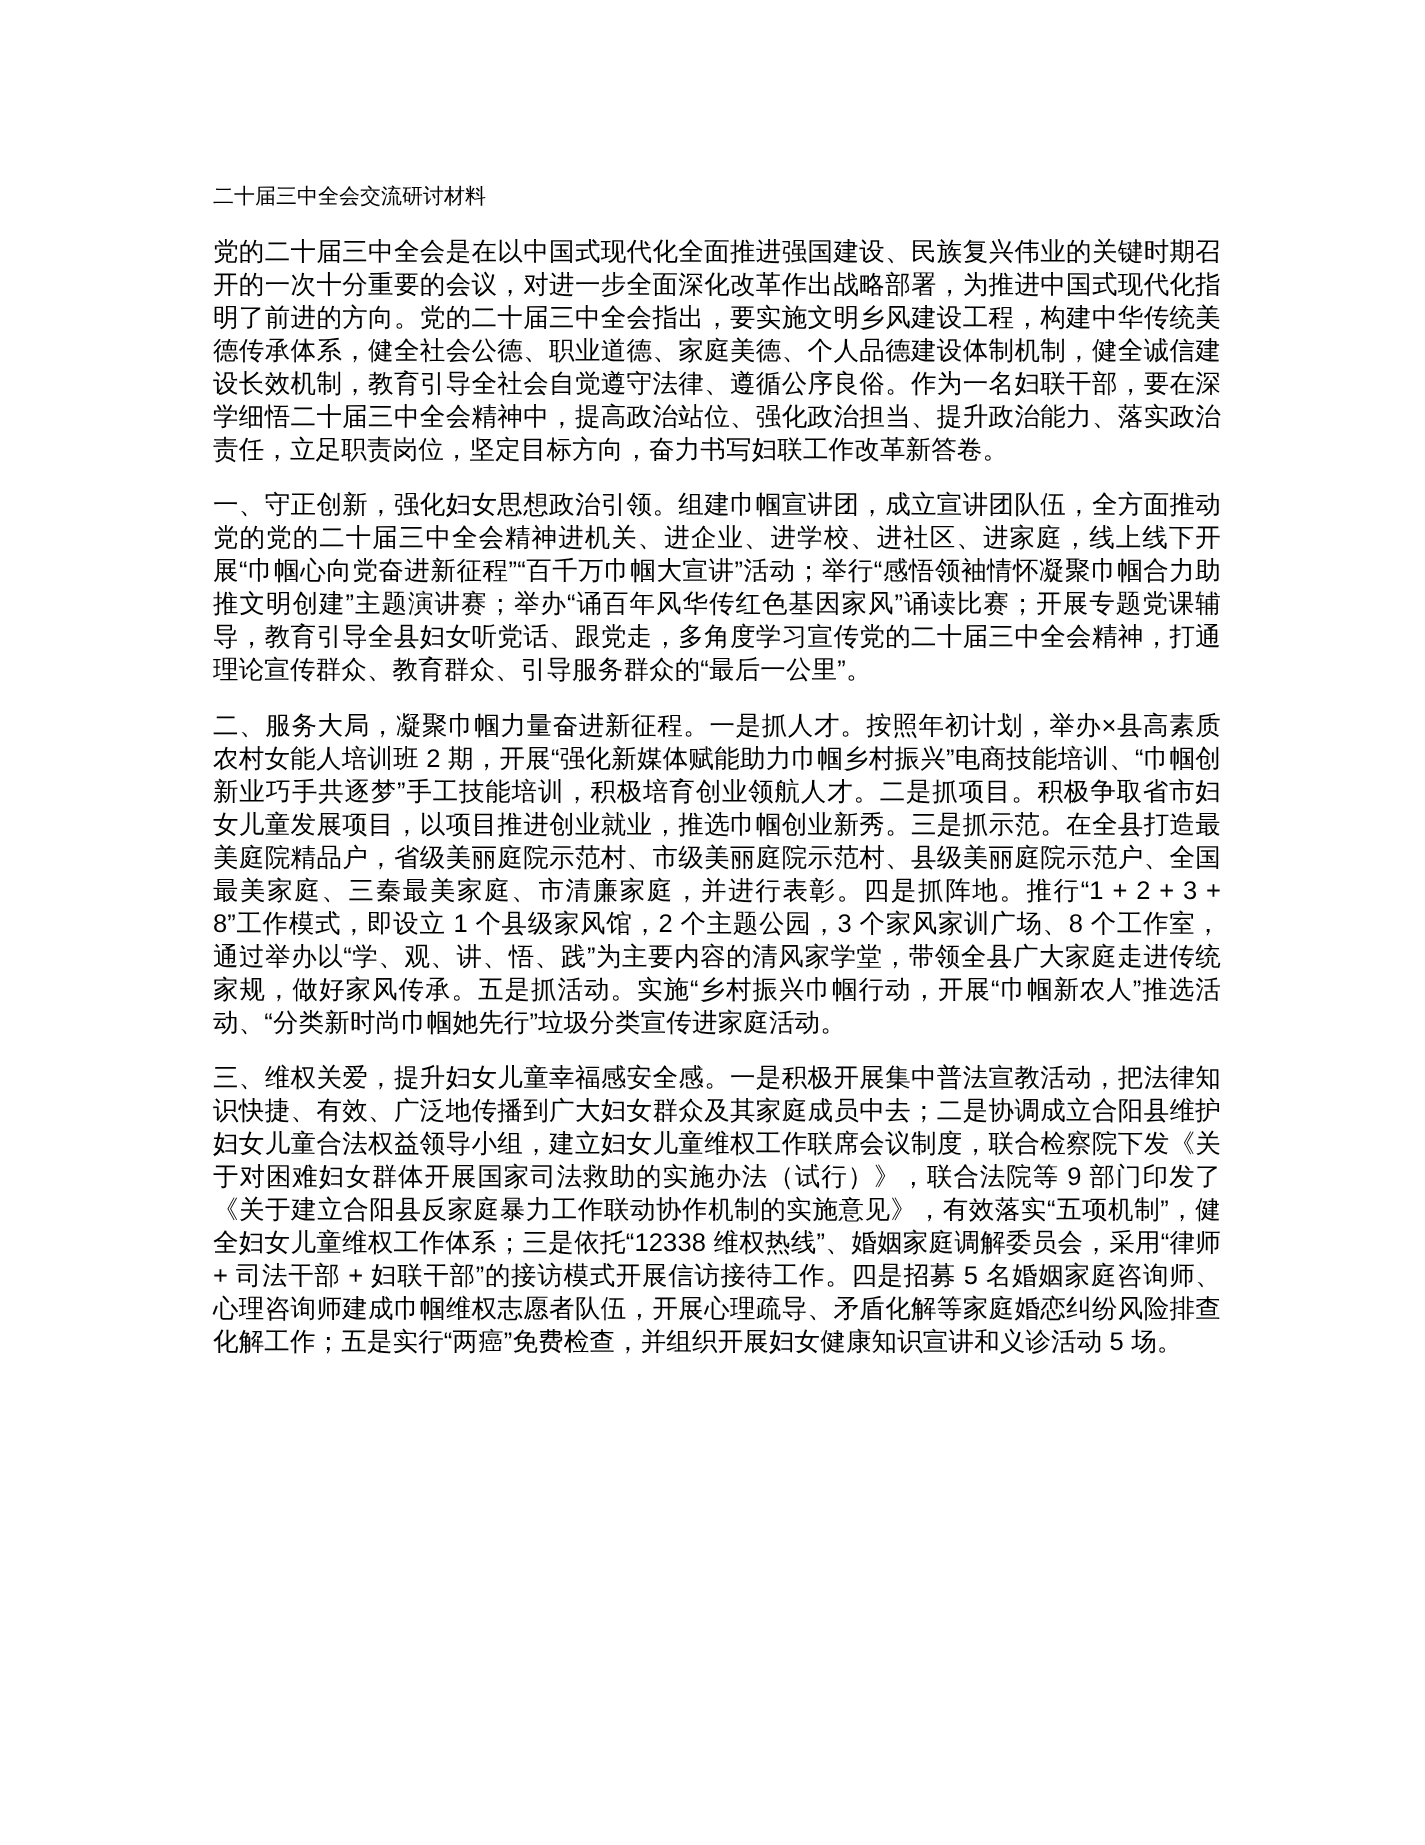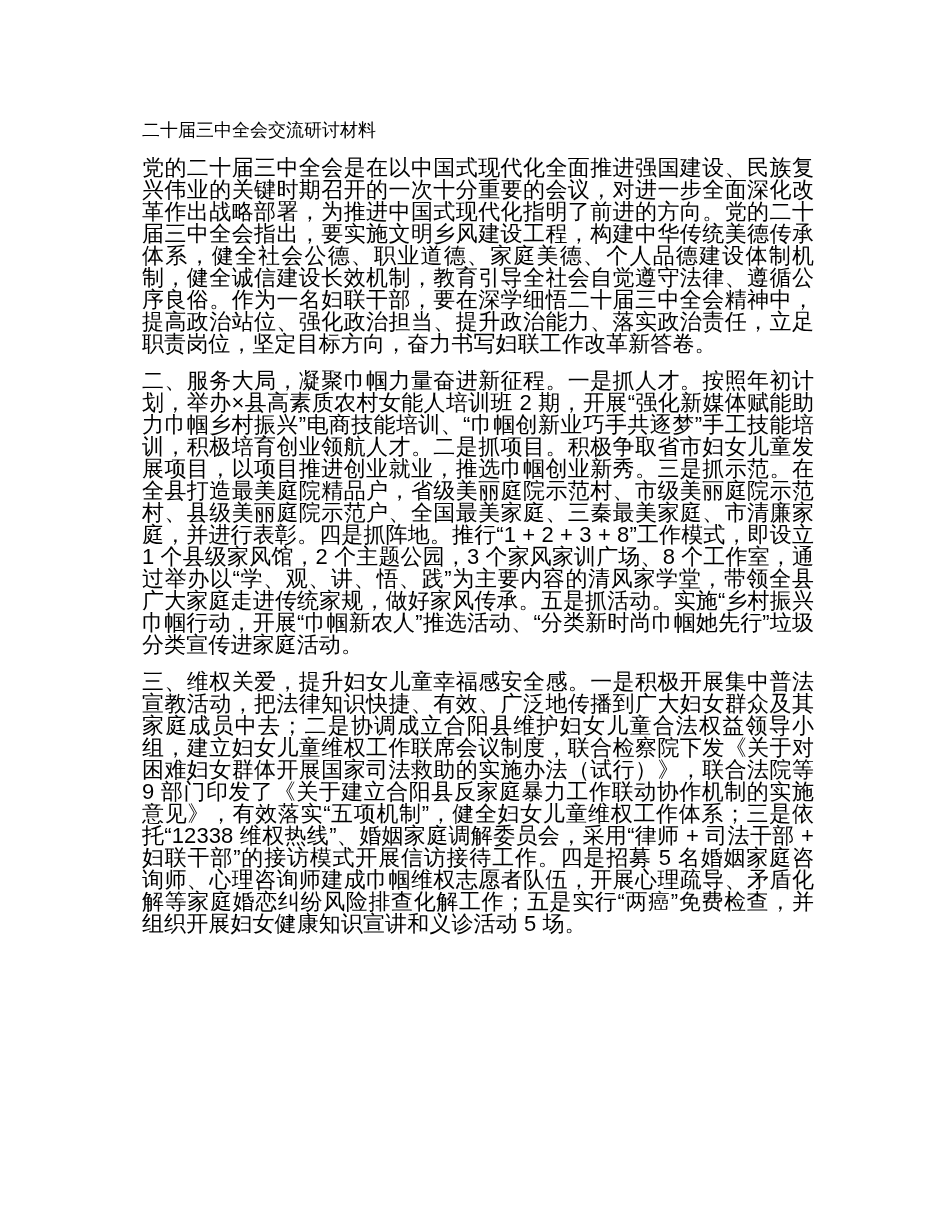--- a/index.html
+++ b/index.html
@@ -17,42 +17,43 @@
     color: #000000;
   }
   .doc-content {
     position: absolute;
     left: 142px;
     top: 119px;
     width: 672px;
   }
   .doc-title {
     margin: 0 0 16px 0;
-    font-size: 18px;
+    font-size: 14px;
     line-height: 22px;
     font-weight: 400;
     text-align: left;
     white-space: nowrap;
   }
   .doc-paragraph {
     margin: 0 0 15px 0;
-    font-size: 22px;
+    font-size: 17px;
     line-height: 22px;
     font-weight: 400;
     text-align: justify;
     text-justify: inter-ideograph;
     letter-spacing: 0.1px;
   }
   .doc-paragraph:last-child {
     margin-bottom: 16px;
   }
 </style>
 </head>
 <body>
 
 <div class="doc-page">
   <div class="doc-content">
     <p class="doc-title">二十届三中全会交流研讨材料</p>
     <p class="doc-paragraph">党的二十届三中全会是在以中国式现代化全面推进强国建设、民族复兴伟业的关键时期召开的一次十分重要的会议，对进一步全面深化改革作出战略部署，为推进中国式现代化指明了前进的方向。党的二十届三中全会指出，要实施文明乡风建设工程，构建中华传统美德传承体系，健全社会公德、职业道德、家庭美德、个人品德建设体制机制，健全诚信建设长效机制，教育引导全社会自觉遵守法律、遵循公序良俗。作为一名妇联干部，要在深学细悟二十届三中全会精神中，提高政治站位、强化政治担当、提升政治能力、落实政治责任，立足职责岗位，坚定目标方向，奋力书写妇联工作改革新答卷。</p>
+    <p class="doc-paragraph">一、守正创新，强化妇女思想政治引领。组建巾帼宣讲团，成立宣讲团队伍，全方面推动党的党的二十届三中全会精神进机关、进企业、进学校、进社区、进家庭，线上线下开展“巾帼心向党奋进新征程”“百千万巾帼大宣讲”活动；举行“感悟领袖情怀凝聚巾帼合力助推文明创建”主题演讲赛；举办“诵百年风华传红色基因家风”诵读比赛；开展专题党课辅导，教育引导全县妇女听党话、跟党走，多角度学习宣传党的二十届三中全会精神，打通理论宣传群众、教育群众、引导服务群众的“最后一公里”。</p>
     <p class="doc-paragraph">二、服务大局，凝聚巾帼力量奋进新征程。一是抓人才。按照年初计划，举办×县高素质农村女能人培训班 2 期，开展“强化新媒体赋能助力巾帼乡村振兴”电商技能培训、“巾帼创新业巧手共逐梦”手工技能培训，积极培育创业领航人才。二是抓项目。积极争取省市妇女儿童发展项目，以项目推进创业就业，推选巾帼创业新秀。三是抓示范。在全县打造最美庭院精品户，省级美丽庭院示范村、市级美丽庭院示范村、县级美丽庭院示范户、全国最美家庭、三秦最美家庭、市清廉家庭，并进行表彰。四是抓阵地。推行“1 + 2 + 3 + 8”工作模式，即设立 1 个县级家风馆，2 个主题公园，3 个家风家训广场、8 个工作室，通过举办以“学、观、讲、悟、践”为主要内容的清风家学堂，带领全县广大家庭走进传统家规，做好家风传承。五是抓活动。实施“乡村振兴巾帼行动，开展“巾帼新农人”推选活动、“分类新时尚巾帼她先行”垃圾分类宣传进家庭活动。</p>
     <p class="doc-paragraph">三、维权关爱，提升妇女儿童幸福感安全感。一是积极开展集中普法宣教活动，把法律知识快捷、有效、广泛地传播到广大妇女群众及其家庭成员中去；二是协调成立合阳县维护妇女儿童合法权益领导小组，建立妇女儿童维权工作联席会议制度，联合检察院下发《关于对困难妇女群体开展国家司法救助的实施办法（试行）》，联合法院等 9 部门印发了《关于建立合阳县反家庭暴力工作联动协作机制的实施意见》，有效落实“五项机制”，健全妇女儿童维权工作体系；三是依托“12338 维权热线”、婚姻家庭调解委员会，采用“律师 + 司法干部 + 妇联干部”的接访模式开展信访接待工作。四是招募 5 名婚姻家庭咨询师、心理咨询师建成巾帼维权志愿者队伍，开展心理疏导、矛盾化解等家庭婚恋纠纷风险排查化解工作；五是实行“两癌”免费检查，并组织开展妇女健康知识宣讲和义诊活动 5 场。</p>
   </div>
 </div>
 
 </body></html>

